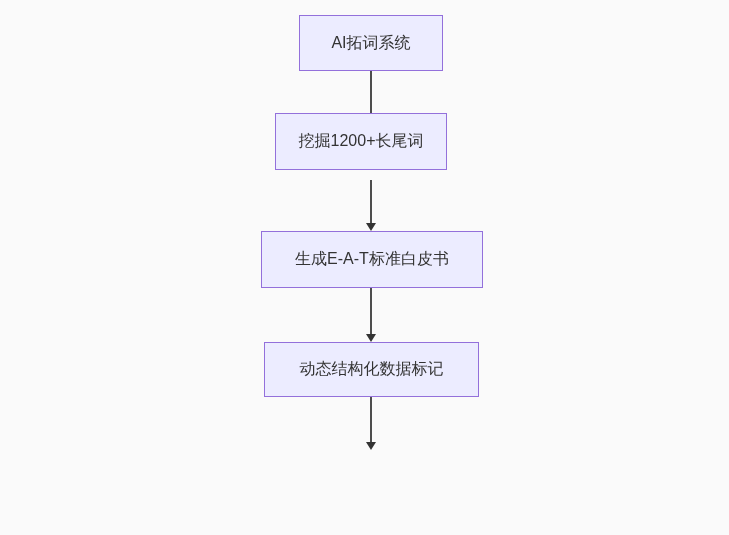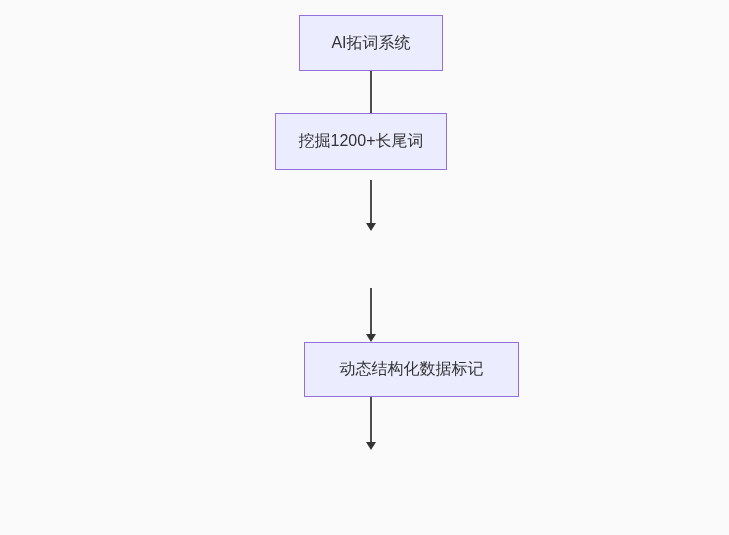--- a/index.html
+++ b/index.html
@@ -23,21 +23,21 @@
     align-items: center;
     justify-content: center;
     font-size: 16px;
     color: var(--text-color, #333333);
     text-align: left;
     white-space: nowrap;
   }
   .n1 { left: 299px; top: 15px;  width: 144px; height: 56px; }
   .n2 { left: 275px; top: 113px; width: 172px; height: 57px; }
   .n3 { left: 261px; top: 231px; width: 222px; height: 57px; }
-  .n4 { left: 264px; top: 342px; width: 215px; height: 55px; margin-left: 40px; }
+  .n4 { left: 264px; top: 342px; width: 215px; height: 55px; }
   .n5 { left: 254px; top: 450px; width: 240px; height: 55px; }
 
   .arrow {
     position: absolute;
     left: 365px;            
     width: 12px;
     display: flex;
     flex-direction: column;
     align-items: center;
   }
@@ -74,20 +74,23 @@
 
   <div class="node n2">
     <span>挖掘1200+长尾词</span>
   </div>
 
   <div class="arrow a2">
     <span class="line"></span>
     <span class="head"></span>
   </div>
 
+  <div class="node n3">
+    <span>生成E-A-T标准白皮书</span>
+  </div>
 
   <div class="arrow a3">
     <span class="line"></span>
     <span class="head"></span>
   </div>
 
   <div class="node n4">
     <span>动态结构化数据标记</span>
   </div>
 

